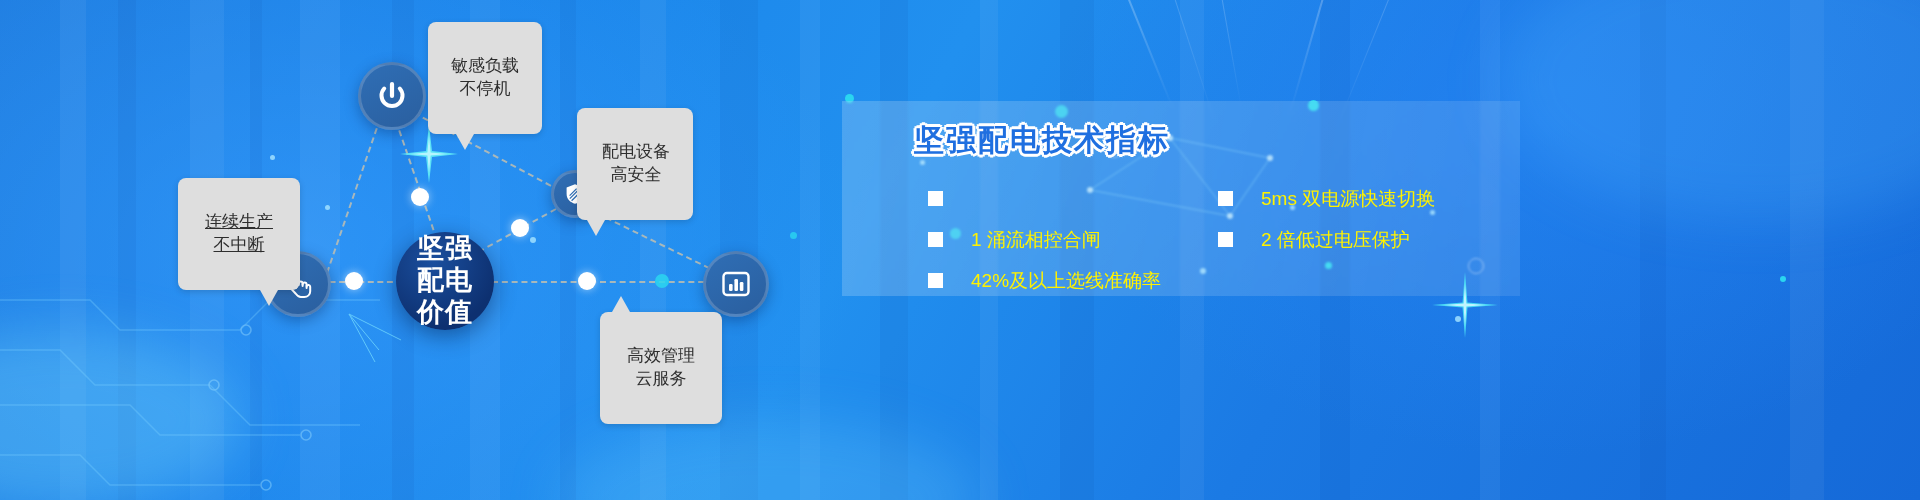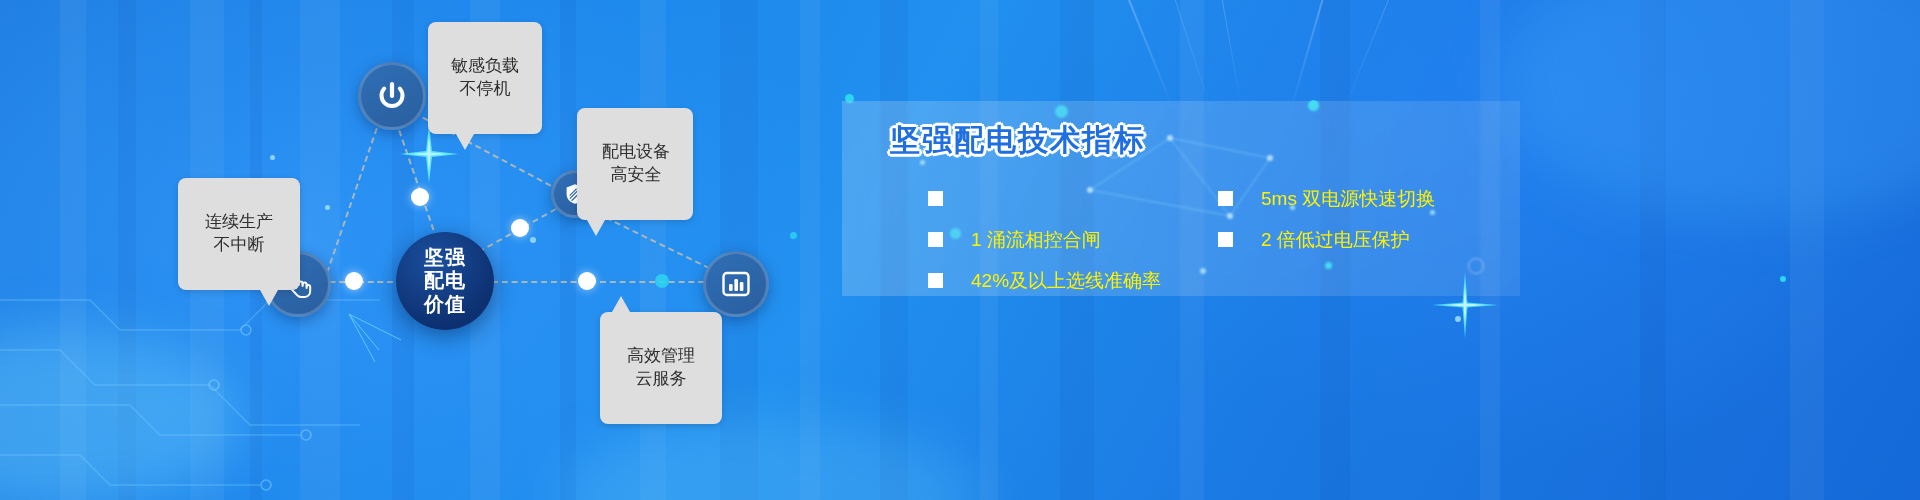--- a/index.html
+++ b/index.html
@@ -38,21 +38,21 @@
     box-shadow:0 4px 14px rgba(0,30,80,.35);
   }
   .node svg{display:block;}
   .center-node{
     position:absolute;border-radius:50%;
     background:radial-gradient(circle at 38% 30%,#1b4f9e,#0d3070 72%);
     display:flex;align-items:center;justify-content:center;text-align:center;
     box-shadow:0 6px 22px rgba(0,20,60,.45);
   }
   .center-node .ctext{
-    color:#fff;font-weight:bold;font-size:20px;line-height:1.18;letter-spacing:1px;
+    color:#fff;font-weight:bold;font-size:27px;line-height:1.18;letter-spacing:1px;
     white-space:pre-line;
   }
   .dot-white{position:absolute;border-radius:50%;background:#fff;box-shadow:0 0 8px rgba(255,255,255,.55);}
   .dot-cyan{position:absolute;border-radius:50%;background:#2ad6f0;}
   .dot-sm{position:absolute;border-radius:50%;background:rgba(160,225,255,.85);}
   .ring{position:absolute;border-radius:50%;border:1.5px solid rgba(255,255,255,.45);}
   .dash{position:absolute;height:0;border-top:2px dashed rgba(205,195,170,.78);transform-origin:left center;}
   .sparkle{position:absolute;pointer-events:none;}
 
   
@@ -256,36 +256,36 @@
 不停机</span>
       <span class="tail" style="left:28px;bottom:-16px;"></span>
     </div>
 
     <div class="callout" style="left:577px;top:108px;width:86px;padding-left:16px;">
       <span>配电设备
 高安全</span>
       <span class="tail" style="left:10px;bottom:-16px;"></span>
     </div>
 
-    <div class="callout" style="left:178px;top:178px;width:94px;">
+    <div class="callout" style="left:178px;top:178px;width:94px;text-decoration:underline;">
       <span>连续生产
 不中断</span>
       <span class="tail" style="right:22px;bottom:-16px;"></span>
     </div>
 
     <div class="callout" style="left:600px;top:312px;width:94px;">
       <span>高效管理
 云服务</span>
       <span class="tail" style="left:12px;top:-16px;border-top:none;border-bottom:16px solid #dedede;"></span>
     </div>
   </div>
 
   <div class="panel" style="left:842px;top:101px;width:678px;height:195px;"></div>
 
-  <div class="panel-title" style="left:868px;top:120px;padding-left:22px;">坚强配电技术指标</div>
+  <div class="panel-title" style="left:892px;top:120px;padding-left:22px;">坚强配电技术指标</div>
 
   <div class="spec-grid" style="left:928px;top:178px;">
     <div class="spec">
       <span class="bullet"></span>
     </div>
     <div class="spec">
       <span class="bullet"></span>
       <span class="txt">5ms 双电源快速切换</span>
     </div>
     <div class="spec">

